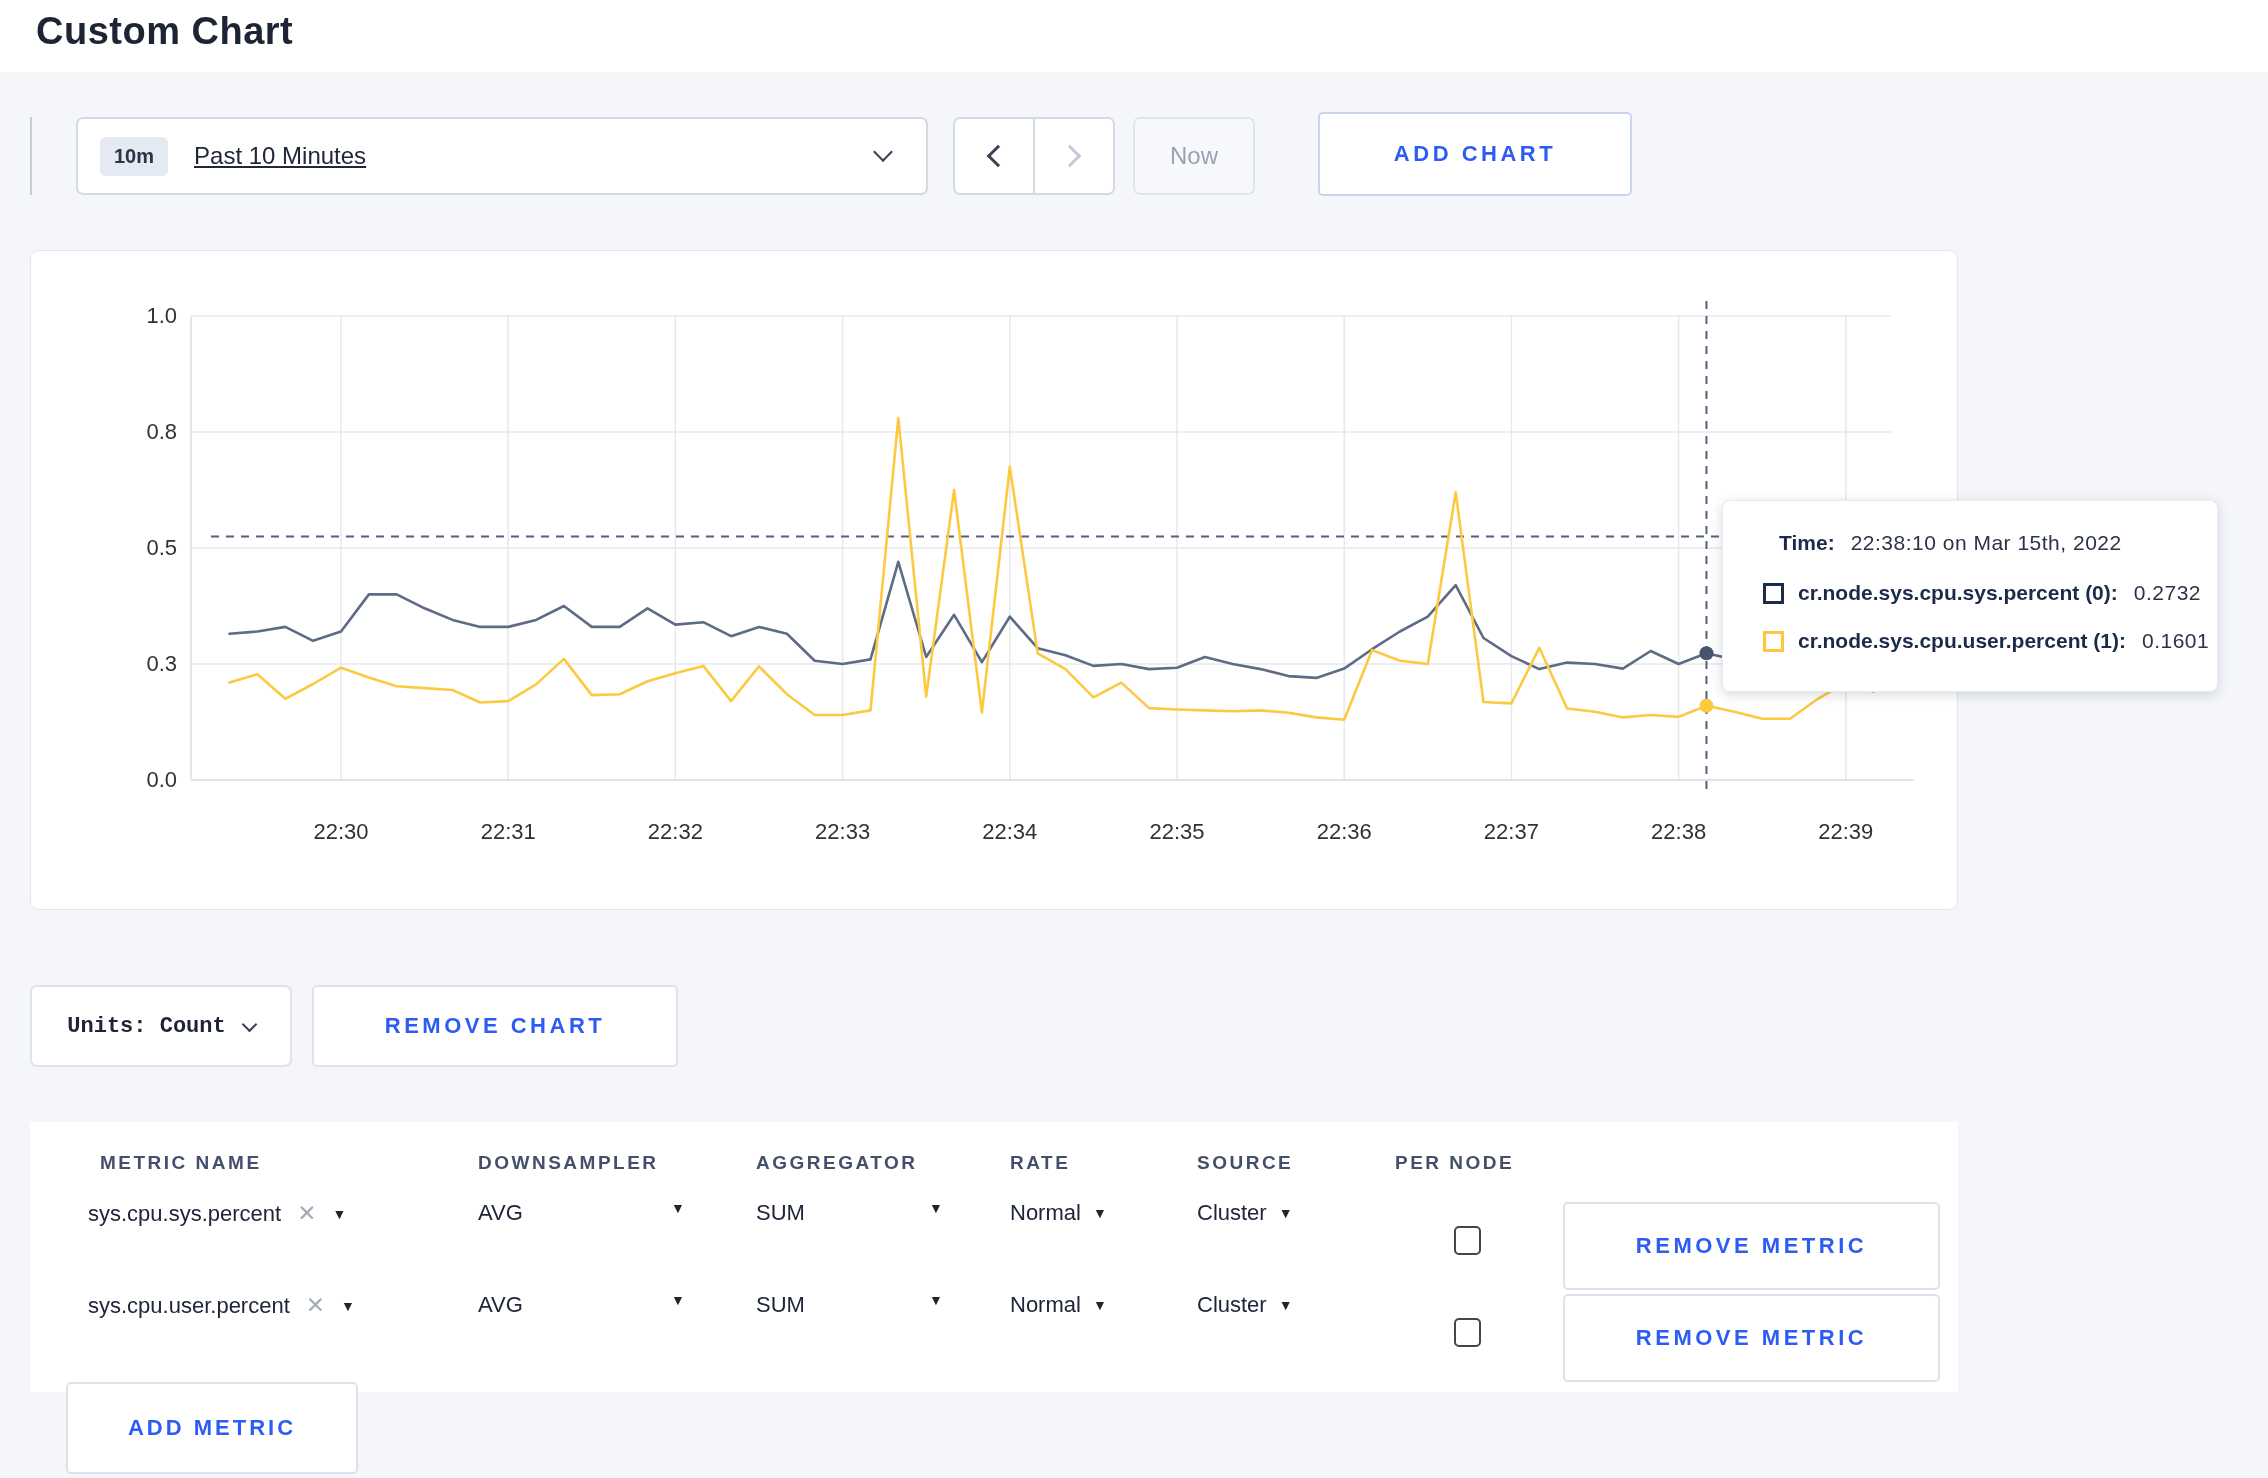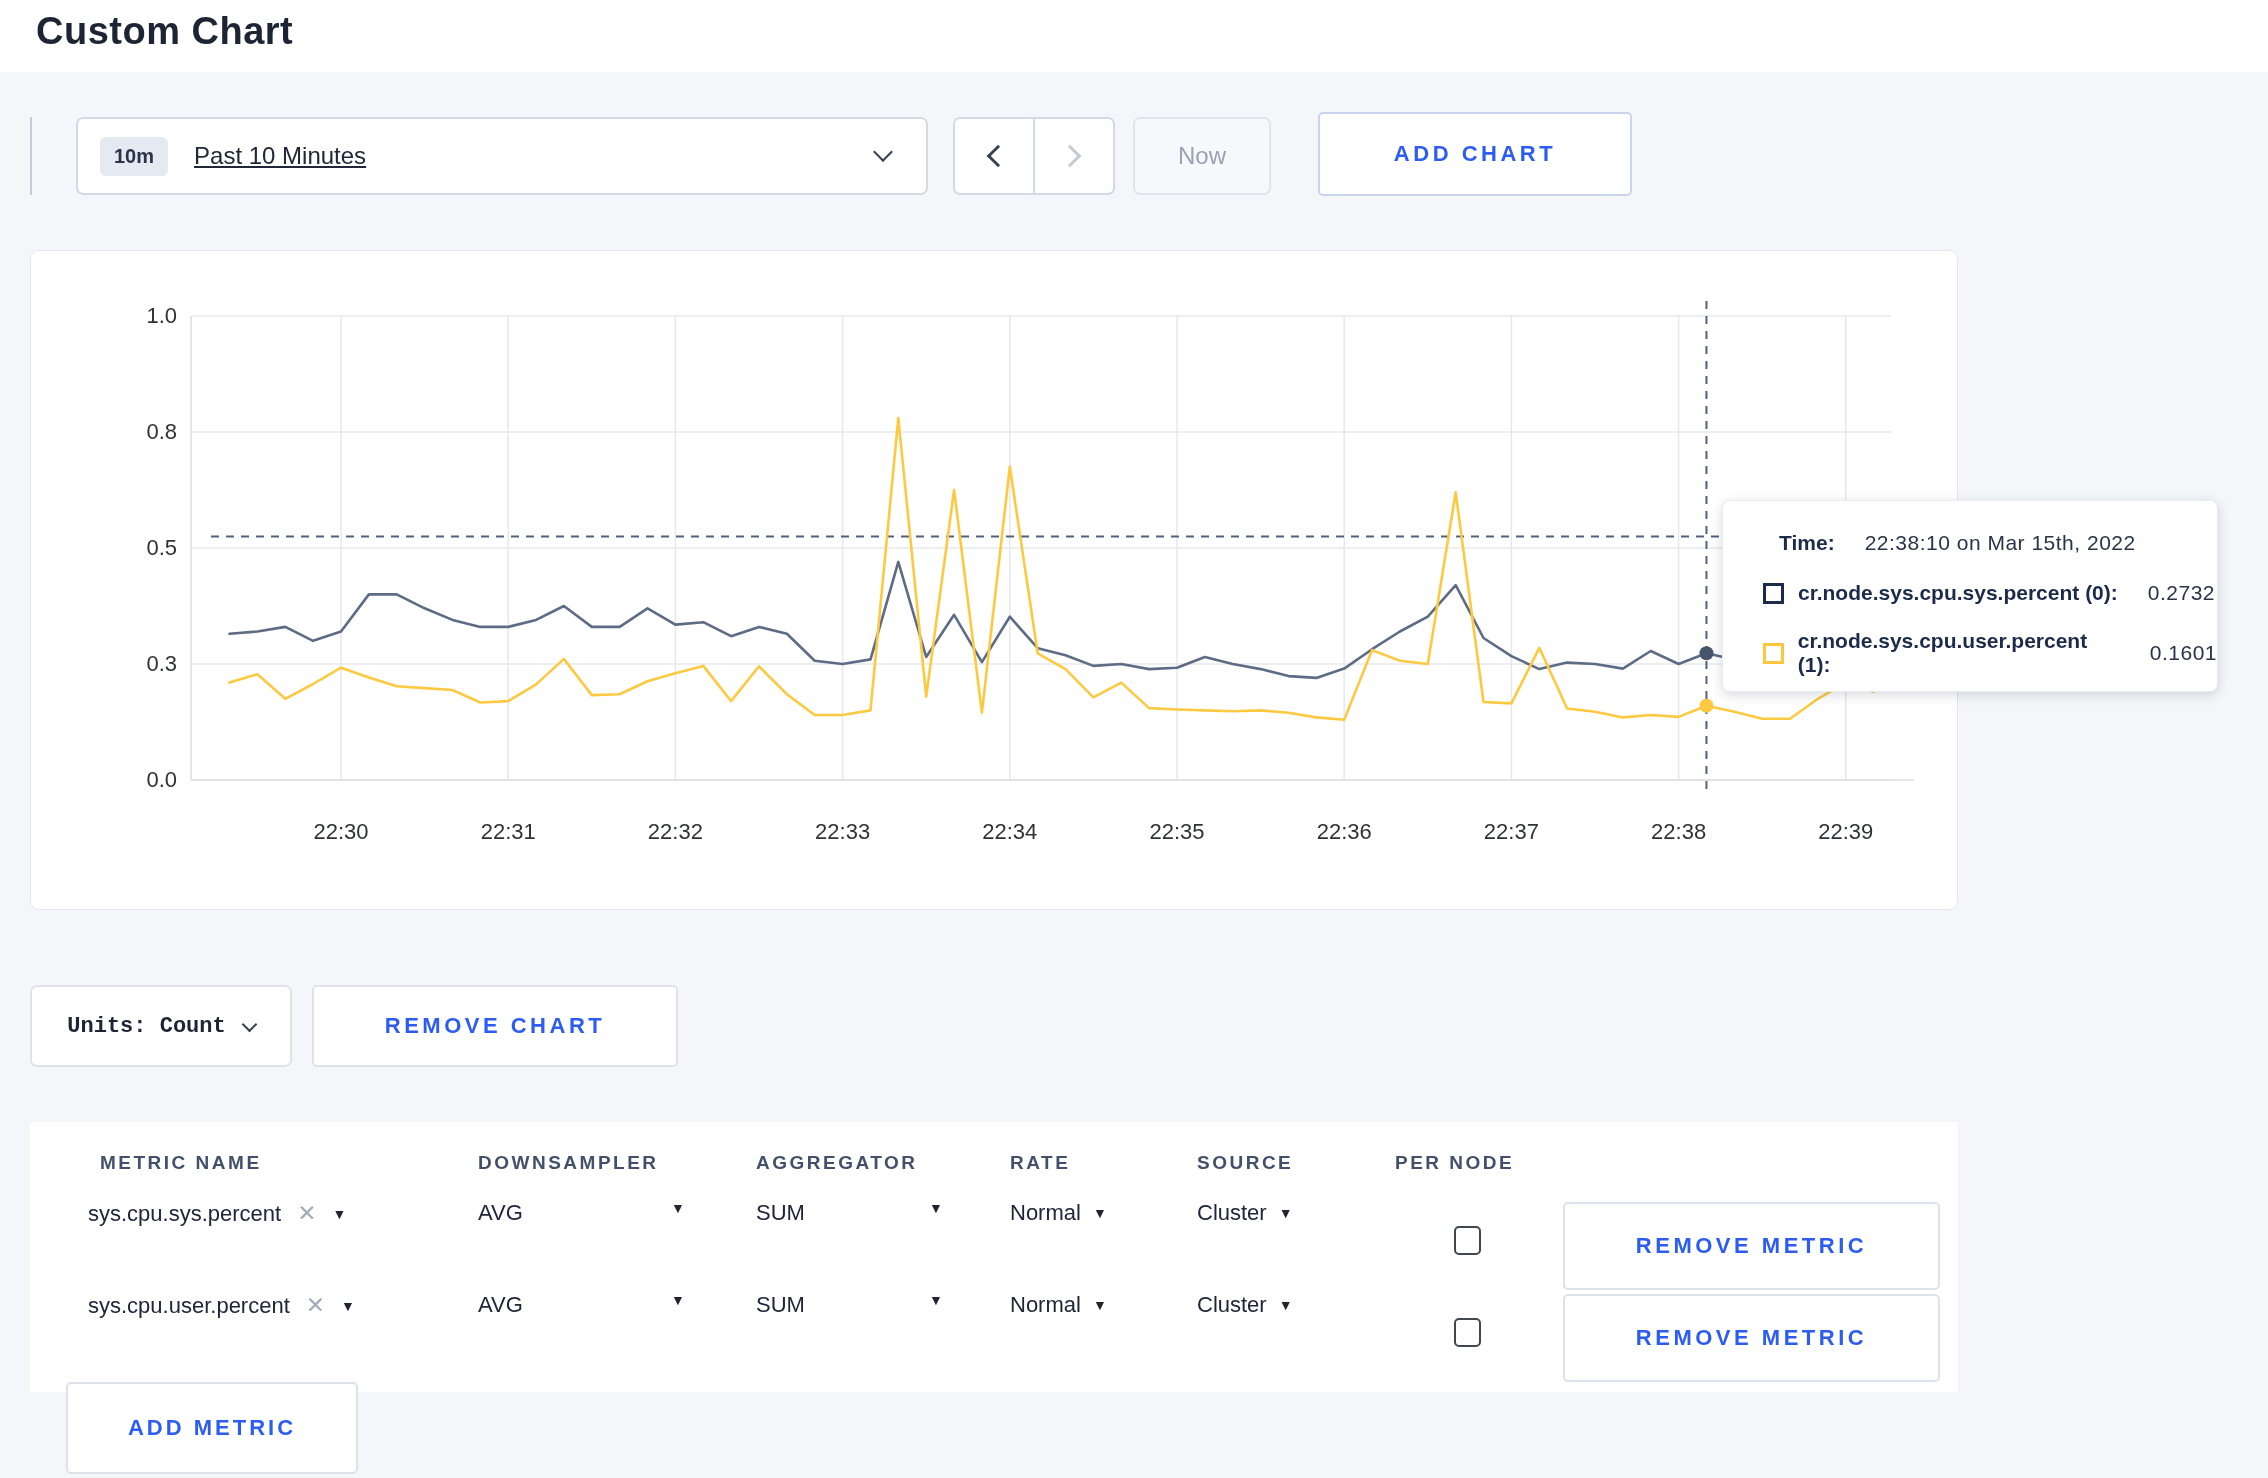--- a/index.html
+++ b/index.html
@@ -23,41 +23,41 @@
     border-bottom:2.5px solid #3a4252; }
   .chev-down { transform:rotate(45deg); margin-top:-6px; }
   .range-chev { position:absolute; right:36px; top:32px; }
   .nav-group { left:953px; top:117px; width:162px; height:78px; background:#fff;
     border:2px solid #d4dae3; border-radius:7px; display:flex; }
   .nav-btn { flex:1; display:flex; align-items:center; justify-content:center; cursor:pointer; background:none; border:none; }
   .nav-btn + .nav-btn { border-left:2px solid #d4dae3; }
   .chev-left  { transform:rotate(135deg); width:16px; height:16px; border-width:3.5px; margin-left:8px; }
   .chev-right { transform:rotate(-45deg); width:16px; height:16px; border-width:3.5px; margin-right:8px; }
   .chev-disabled { border-color:#c3cad6 !important; }
-  .now-btn { left:1133px; top:117px; width:138px; height:78px; background:#f7f8fb;
+  .now-btn { left:1133px; top:117px; width:122px; height:78px; background:#f7f8fb;
     border:2px solid #e0e4ec; border-radius:7px; color:#9aa3b1; font-size:24px; cursor:default; }
   .blue-btn { background:#fff; border:2px solid #c9d4ee; border-radius:5px; color:#2c5cf2;
     font-weight:700; letter-spacing:3.5px; font-size:22px; display:flex; align-items:center;
     justify-content:center; cursor:pointer; }
   .add-chart-btn { left:1318px; top:112px; width:314px; height:84px; }
 
   
   .chart-card { left:30px; top:250px; width:1928px; height:660px; background:#fff;
     border:1.5px solid #e3e7ed; border-radius:9px; }
   #chart-svg { position:absolute; left:0; top:0; }
 
   
   .tooltip { left:1722px; top:500px; width:496px; height:192px; background:#fff;
     border:1px solid #e8ebf1; border-radius:8px; box-shadow:0 3px 12px rgba(40,50,70,.18); z-index:5; }
   .tt-row { position:absolute; left:40px; display:flex; align-items:center; }
   .tt-time { top:30px; left:56px; }
   .tt-s0 { top:80px; }
   .tt-s1 { top:128px; }
   .tt-label { font-size:21px; font-weight:700; color:#1c2b4a; }
-  .tt-value { font-size:21px; color:#2a3347; margin-left:30px; letter-spacing:.5px; }
+  .tt-value { font-size:21px; color:#2a3347; margin-left:16px; letter-spacing:.5px; }
   .tt-swatch { width:21px; height:21px; border:3.5px solid #1c2b4a; margin-right:14px; background:#fff; }
 
   
   .units-btn { left:30px; top:985px; width:262px; height:82px; background:#fff; border:2px solid #dfe3e9;
     border-radius:7px; display:flex; align-items:center; justify-content:center; gap:18px; cursor:pointer; }
   .units-label { font-size:22px; font-weight:700; color:#1d2433;font-family:Liberation Mono, monospace; }
   .units-chev { width:11px; height:11px; border-width:2px; margin-top:-4px; }
   .remove-chart-btn { left:312px; top:985px; width:366px; height:82px; border-color:#dfe3e9; }
 
   

